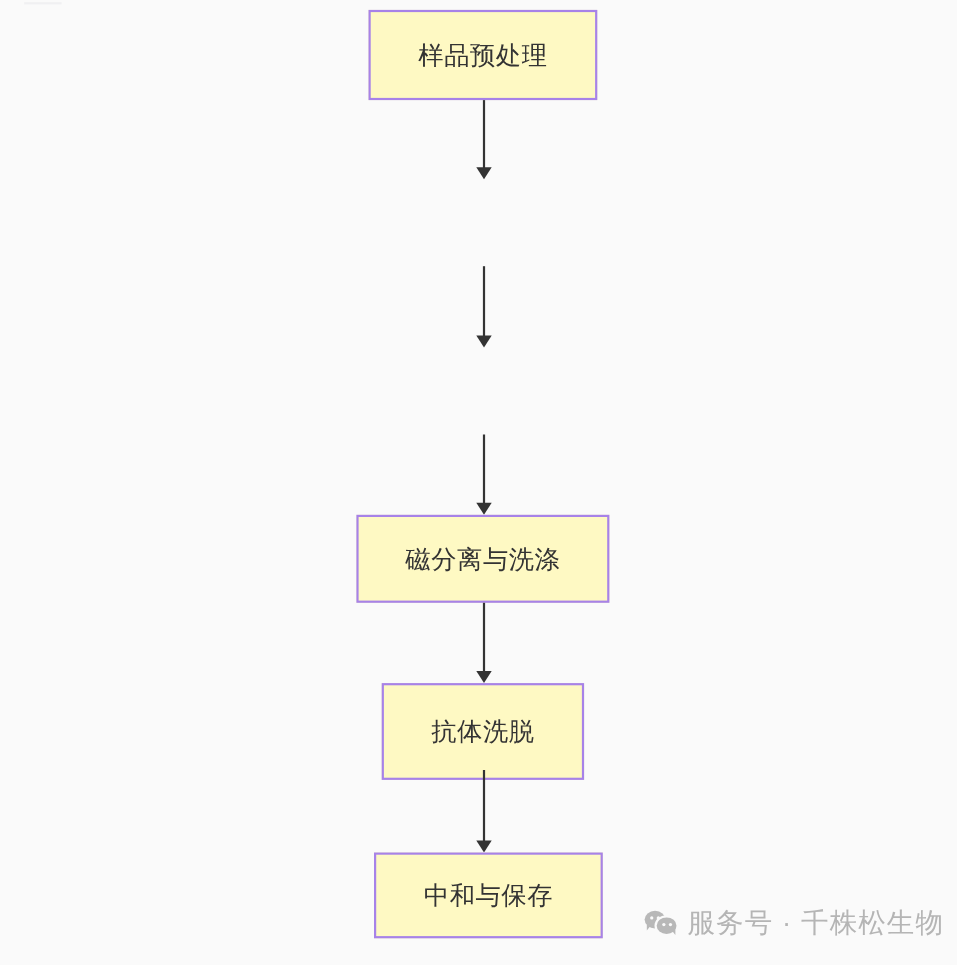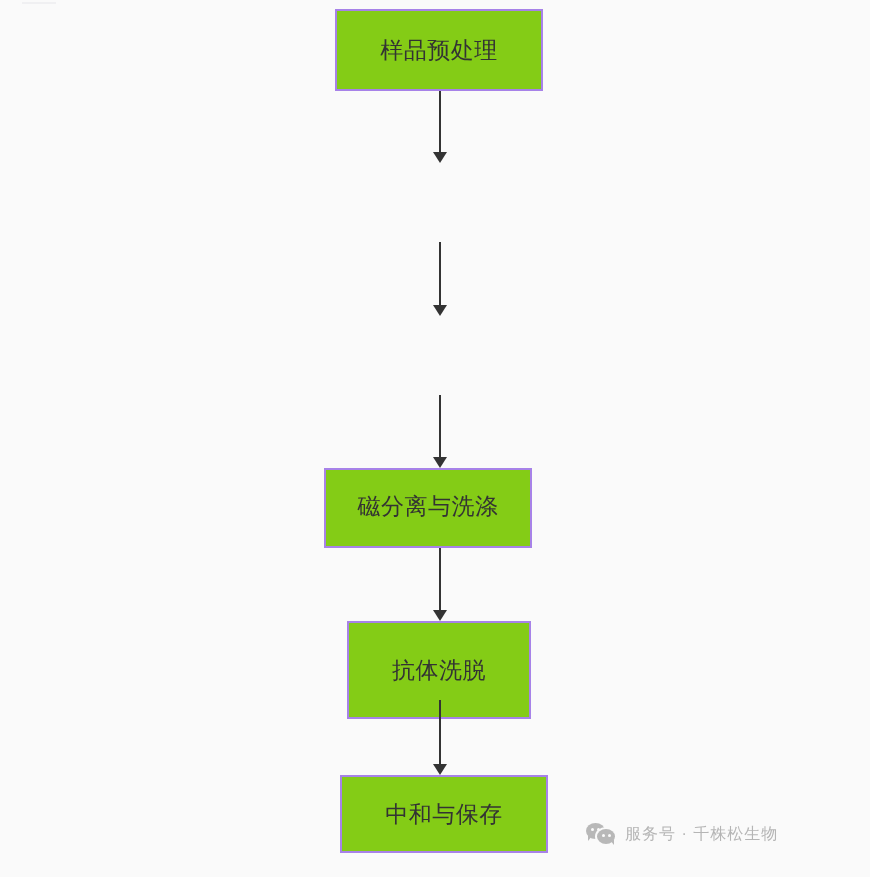--- a/index.html
+++ b/index.html
@@ -30,21 +30,21 @@
     left: 22px;
     top: 2px;
     width: 34px;
     height: 2px;
     background: #f0f0f2;
   }
 
   .node {
     position: absolute;
     box-sizing: border-box;
-    background: #84cc16;
+    background: #fef9c3;
     border: 2px solid #a782e8;
     display: flex;
     align-items: center;
     justify-content: center;
   }
   .node-label {
     color: #333333;
     font-size: 23px;
     line-height: 1;
     letter-spacing: 0.5px;
@@ -130,21 +130,21 @@
     border-radius: 50%;
     background: #fafafa;
   }
   .wechat-icon .dot.d1 { left: 5px;  top: 6px; }
   .wechat-icon .dot.d2 { left: 11px; top: 6px; }
   .wechat-icon .dot.d3 { left: 16px; top: 12px; }
   .wechat-icon .dot.d4 { left: 22px; top: 12px; }
 
   .watermark-text {
     color: #b5b5b5;
-    font-size: 16px;
+    font-size: 25px;
     letter-spacing: 1px;
     white-space: nowrap;
   }
 </style>
 </head>
 <body>
 
 <div id="flow-canvas">
 
   <div class="top-artifact"></div>
@@ -163,30 +163,30 @@
     <div class="shaft" style="height:64px;"></div>
     <div class="head" style="top:63px;"></div>
   </div>
 
 
   <div class="connector" style="left:439px; top:395px; width:2px; height:73px;">
     <div class="shaft" style="height:63px;"></div>
     <div class="head" style="top:62px;"></div>
   </div>
 
-  <div class="node" style="left:324px; top:468px; width:208px; height:80px;font-family:Liberation Mono, monospace;">
+  <div class="node" style="left:324px; top:468px; width:230px; height:80px;">
     <span class="node-label">磁分离与洗涤</span>
   </div>
 
   <div class="connector" style="left:439px; top:548px; width:2px; height:73px;">
     <div class="shaft" style="height:63px;"></div>
     <div class="head" style="top:62px;"></div>
   </div>
 
-  <div class="node" style="left:347px; top:621px; width:184px; height:98px;">
+  <div class="node" style="left:347px; top:621px; width:184px; height:88px;">
     <span class="node-label">抗体洗脱</span>
   </div>
 
   <div class="connector" style="left:439px; top:700px; width:2px; height:75px;">
     <div class="shaft" style="height:65px;"></div>
     <div class="head" style="top:64px;"></div>
   </div>
 
   <div class="node" style="left:340px; top:775px; width:208px; height:78px;">
     <span class="node-label">中和与保存</span>

